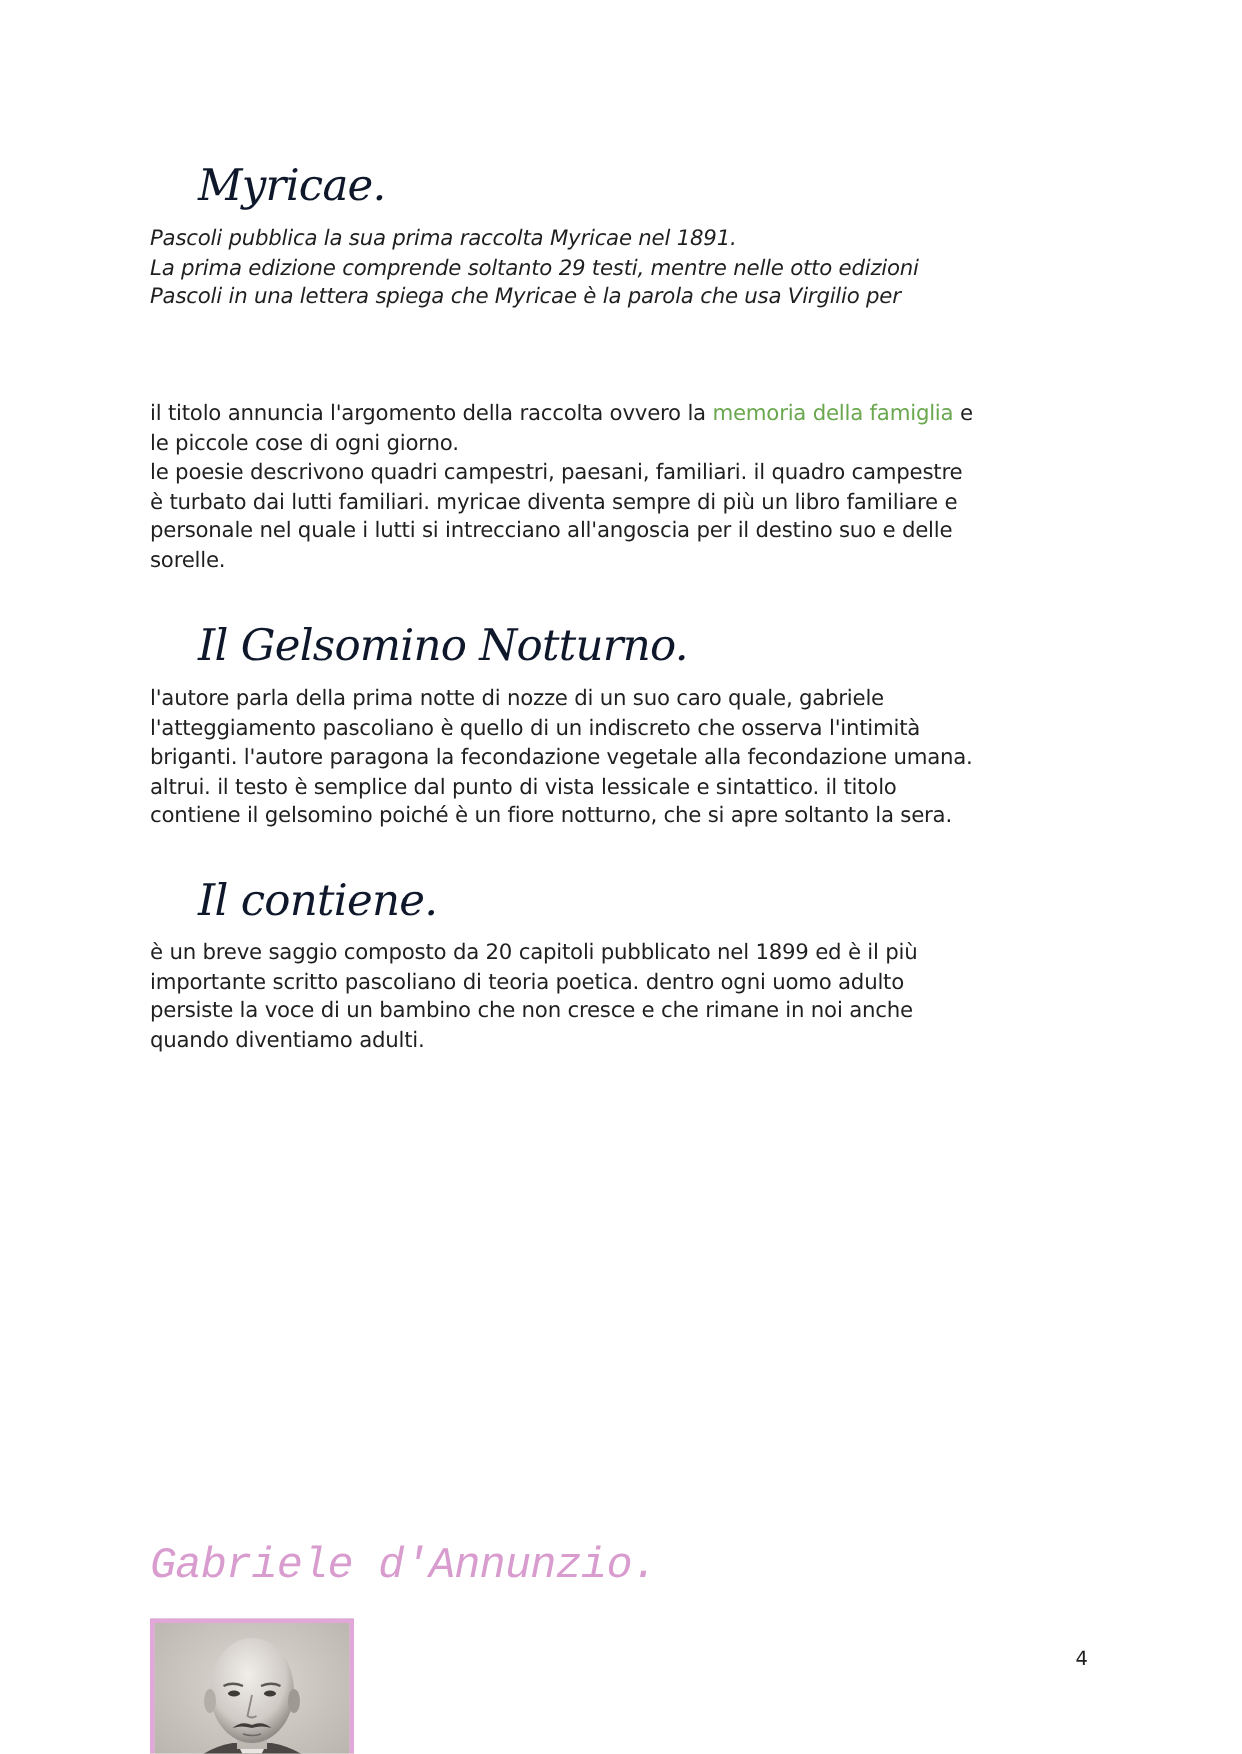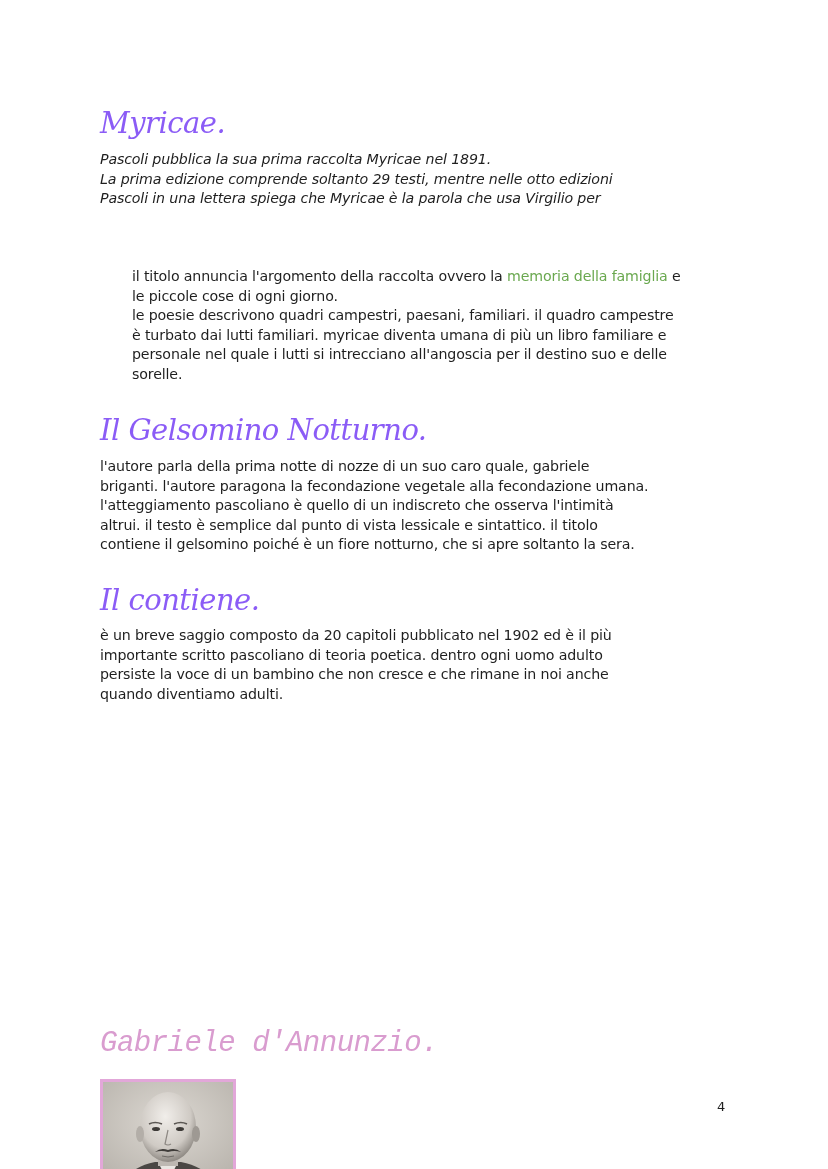--- a/index.html
+++ b/index.html
@@ -25,21 +25,21 @@
       left: 100px;
       margin: 0;
       font-family: "DejaVu Serif", serif;
       font-style: italic;
       font-weight: normal;
       font-size: 29px;
       letter-spacing: -0.5px;
       line-height: 34px;
       white-space: nowrap;
     }
-    .heading.green { color: #8b5cf6; }
+    .heading.green { color: #0f172a; margin-left: 32px; }
     .heading.pink { color: #d99ccf; font-family: Liberation Mono, monospace; }
     .para {
       position: absolute;
       left: 100px;
       width: 640px;
       margin: 0;
       font-family: "DejaVu Sans", sans-serif;
       font-size: 14.2px;
       line-height: 19.6px;
       color: #1f1f1f;
@@ -72,41 +72,41 @@
 
 <div class="page">
 
   <h2 class="heading green" style="top:106px;">Myricae.</h2>
   <p class="para" style="top:150px;font-style:italic;">
     <span class="line">Pascoli pubblica la sua prima raccolta Myricae nel 1891.</span>
     <span class="line">La prima edizione comprende soltanto 29 testi, mentre nelle otto edizioni</span>
     <span class="line">Pascoli in una lettera spiega che Myricae è la parola che usa Virgilio per</span>
   </p>
 
-  <p class="para" style="top:267px;margin-left:32px;">
+  <p class="para" style="top:267px;">
     <span class="line"><span>il titolo annuncia l'argomento della raccolta ovvero la </span><span class="highlight">memoria della famiglia</span><span> e</span></span>
     <span class="line">le piccole cose di ogni giorno.</span>
     <span class="line">le poesie descrivono quadri campestri, paesani, familiari. il quadro campestre</span>
-    <span class="line">è turbato dai lutti familiari. myricae diventa umana di più un libro familiare e</span>
+    <span class="line">è turbato dai lutti familiari. myricae diventa sempre di più un libro familiare e</span>
     <span class="line">personale nel quale i lutti si intrecciano all'angoscia per il destino suo e delle</span>
     <span class="line">sorelle.</span>
   </p>
 
   <h2 class="heading green" style="top:413px;">Il Gelsomino Notturno.</h2>
   <p class="para" style="top:457px;">
     <span class="line">l'autore parla della prima notte di nozze di un suo caro quale, gabriele</span>
+    <span class="line">l'atteggiamento pascoliano è quello di un indiscreto che osserva l'intimità</span>
     <span class="line">briganti. l'autore paragona la fecondazione vegetale alla fecondazione umana.</span>
-    <span class="line">l'atteggiamento pascoliano è quello di un indiscreto che osserva l'intimità</span>
     <span class="line">altrui. il testo è semplice dal punto di vista lessicale e sintattico. il titolo</span>
     <span class="line">contiene il gelsomino poiché è un fiore notturno, che si apre soltanto la sera.</span>
   </p>
 
   <h2 class="heading green" style="top:583px;">Il contiene.</h2>
   <p class="para" style="top:626px;">
-    <span class="line">è un breve saggio composto da 20 capitoli pubblicato nel 1902 ed è il più</span>
+    <span class="line">è un breve saggio composto da 20 capitoli pubblicato nel 1899 ed è il più</span>
     <span class="line">importante scritto pascoliano di teoria poetica. dentro ogni uomo adulto</span>
     <span class="line">persiste la voce di un bambino che non cresce e che rimane in noi anche</span>
     <span class="line">quando diventiamo adulti.</span>
   </p>
 
   <h2 class="heading pink" style="top:1027px;">Gabriele d'Annunzio.</h2>
 
   <div class="portrait-frame">
     <svg width="130" height="100" viewBox="0 0 130 100">
       <defs>

